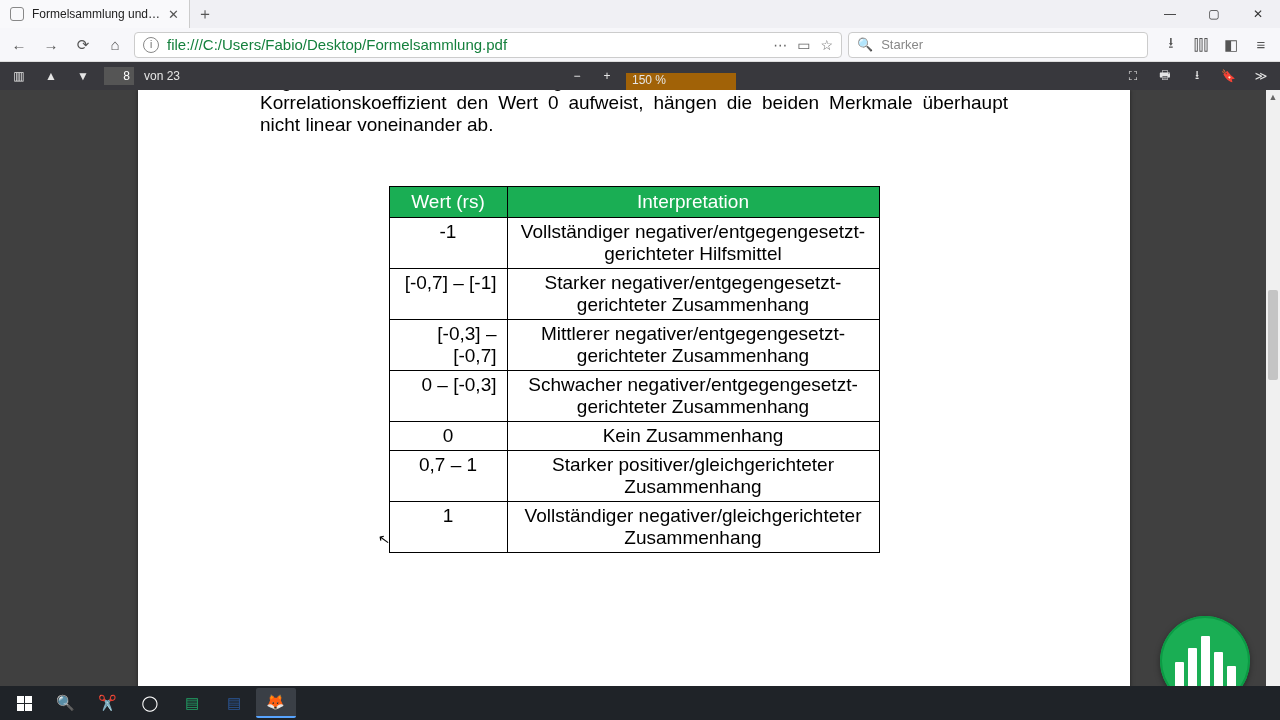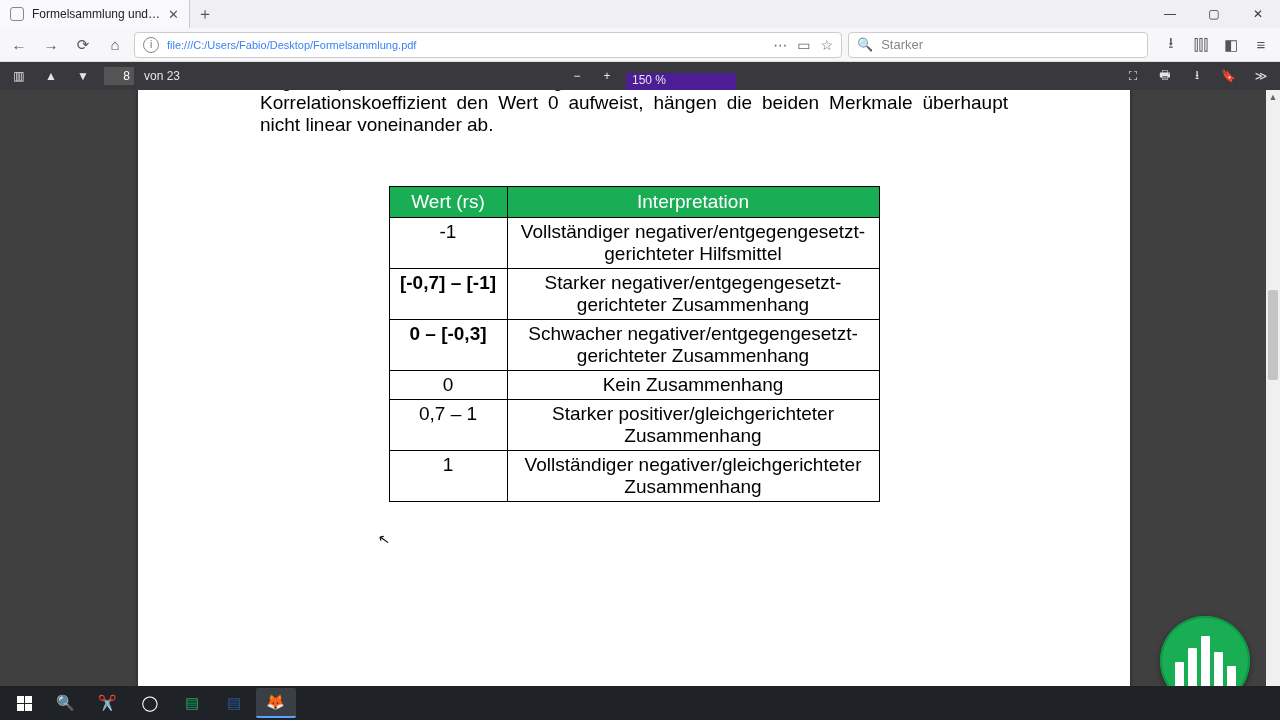--- a/index.html
+++ b/index.html
@@ -13,42 +13,42 @@
 .tab .close { font-size: 13px; color: #555; cursor: pointer; }
 .newtab { width: 30px; display: flex; align-items: center; justify-content: center; color: #555; font-size: 16px; cursor: pointer; }
 .titlebar .spacer { flex: 1; }
 .winbtn { width: 44px; display: flex; align-items: center; justify-content: center; color: #333; font-size: 12px; cursor: pointer; }
 
 
 .navbar { height: 34px; background: #f7f7fa; border-bottom: 1px solid #ddd; display: flex; align-items: center; padding: 0 6px; gap: 6px; }
 .navbtn { width: 26px; height: 26px; display: flex; align-items: center; justify-content: center; color: #555; border-radius: 4px; cursor: pointer; font-size: 15px; }
 .urlbox { flex: 1; height: 26px; border: 1px solid #ccc; border-radius: 4px; display: flex; align-items: center; padding: 0 8px; gap: 8px; background: #fff; }
 .urlbox .info { width: 16px; height: 16px; border: 1px solid #888; border-radius: 50%; display: flex; align-items: center; justify-content: center; font-size: 10px; color: #666; }
-.urlbox .addr { flex: 1; font-size: 11px; color: #3b82f6; white-space: nowrap; overflow: hidden; }
+.urlbox .addr { flex: 1; font-size: 15px; color: #15803d; white-space: nowrap; overflow: hidden; }
 .urlbox .endicons { display: flex; gap: 10px; color: #666; font-size: 14px; }
 .searchbox { width: 300px; height: 26px; border: 1px solid #ccc; border-radius: 4px; display: flex; align-items: center; padding: 0 8px; gap: 8px; background: #fff; font-size: 13px; color: #888; }
 .searchbox .mag { font-size: 13px; color: #888; }
 .righticons { display: flex; gap: 4px; margin-left: 4px; }
 
 
 .pdftoolbar { height: 28px; background: #38383d; color: #e5e5e5; display: flex; align-items: center; padding: 0 8px; gap: 10px; font-size: 12px; }
 .pdftoolbar .tbtn { width: 22px; height: 22px; display: flex; align-items: center; justify-content: center; cursor: pointer; border-radius: 2px; }
 .pdftoolbar .pagebox { width: 30px; height: 18px; background: #555; border: none; color: #fff; text-align: right; padding: 0 4px; font-size: 12px; }
 .pdftoolbar .spacer { flex: 1; display: flex; justify-content: center; align-items: center; gap: 8px; }
-.pdftoolbar .zoomsel { background: #4c1d95; border: none; color: #e5e5e5; height: 26px; width: 110px; padding: 0 6px; font-size: 12px; margin-top: 20px; }
+.pdftoolbar .zoomsel { background: #a16207; border: none; color: #e5e5e5; height: 26px; width: 110px; padding: 0 6px; font-size: 12px; margin-top: 20px; }
 
 
 .viewport { position: relative; height: 630px; background: #404040; overflow: hidden; }
 .page { position: absolute; left: 138px; top: 0; width: 992px; height: 1200px; background: #fff; box-shadow: 0 0 4px #0008; padding: 0 122px; }
 .bodytext { font-family: Arial, sans-serif; font-size: 19px; color: #000; line-height: 1.15; text-align: justify; margin-top: -20px; }
 table.interp { border-collapse: collapse; margin: 50px auto 16px auto; font-family: Arial, sans-serif; }
 table.interp th { background: #1aae54; color: #fff; font-weight: normal; font-size: 19px; padding: 4px 8px; border: 1px solid #000; }
 table.interp td { border: 1px solid #000; font-size: 19px; padding: 3px 10px; vertical-align: top; }
 table.interp td.val { width: 118px; text-align: center; }
-table.interp td.val.left { text-align: center; font-weight: bold; }
+table.interp td.val.left { text-align: right; }
 table.interp td.int { width: 372px; text-align: center; }
 
 
 .vscroll { position: absolute; right: 0; top: 0; width: 14px; height: 100%; background: #f0f0f0; }
 .vscroll .thumb { position: absolute; left: 2px; right: 2px; background: #c4c4c4; border-radius: 2px; }
 .vscroll .arrow { position: absolute; left: 0; right: 0; height: 14px; display: flex; align-items: center; justify-content: center; font-size: 9px; color: #666; }
 
 
 .floatlogo { position: absolute; right: 30px; bottom: 14px; width: 90px; height: 90px; border-radius: 50%; background: #1aae54; display: flex; align-items: flex-end; justify-content: center; padding-bottom: 18px; box-shadow: 0 2px 6px #0006; overflow: hidden; }
 .floatlogo .bar { width: 9px; background: #fff; margin: 0 2px; border-radius: 1px; }
@@ -136,20 +136,24 @@
       <tbody id="interp-body">
           <tr>
             <td class="val">-1</td>
             <td class="int">Vollständiger negativer/entgegengesetzt-gerichteter Hilfsmittel</td>
           </tr>
           <tr>
             <td class="val left">[-0,7] – [-1]</td>
             <td class="int">Starker negativer/entgegengesetzt-gerichteter Zusammenhang</td>
           </tr>
           <tr>
+            <td class="val left">[-0,3] – [-0,7]</td>
+            <td class="int">Mittlerer negativer/entgegengesetzt-gerichteter Zusammenhang</td>
+          </tr>
+          <tr>
             <td class="val left">0 – [-0,3]</td>
             <td class="int">Schwacher negativer/entgegengesetzt-gerichteter Zusammenhang</td>
           </tr>
           <tr>
             <td class="val">0</td>
             <td class="int">Kein Zusammenhang</td>
           </tr>
           <tr>
             <td class="val">0,7 – 1</td>
             <td class="int">Starker positiver/gleichgerichteter Zusammenhang</td>

